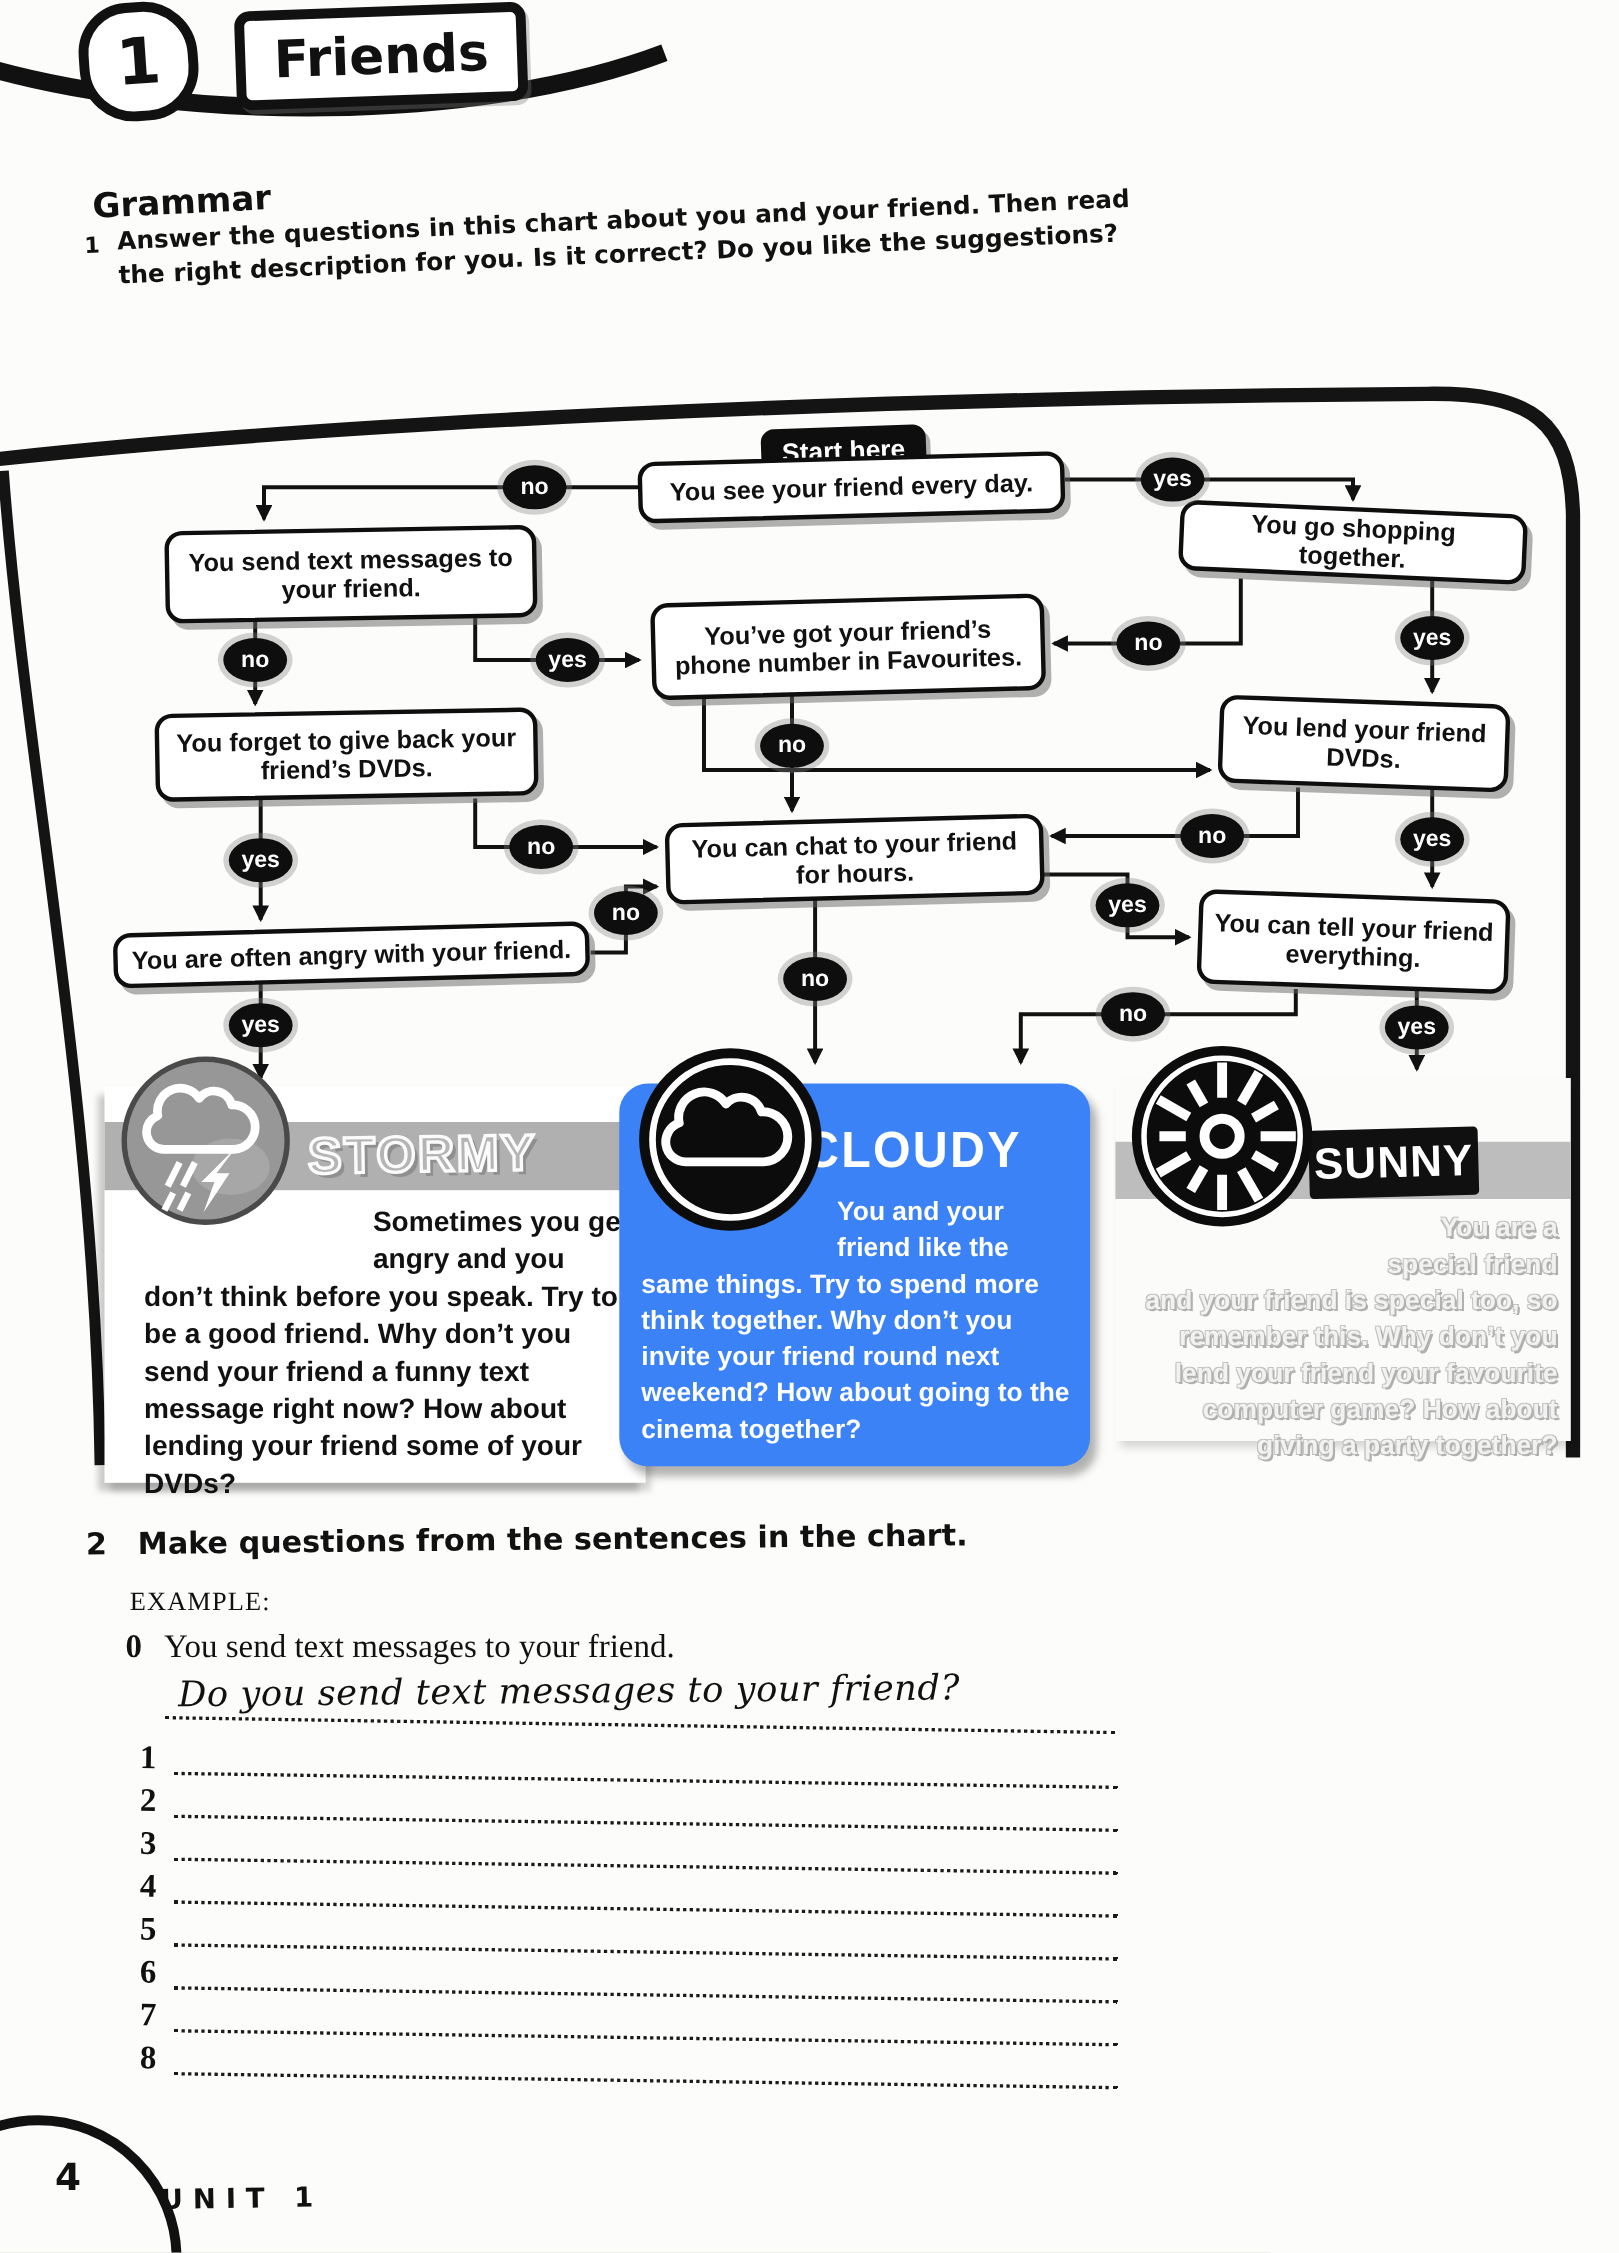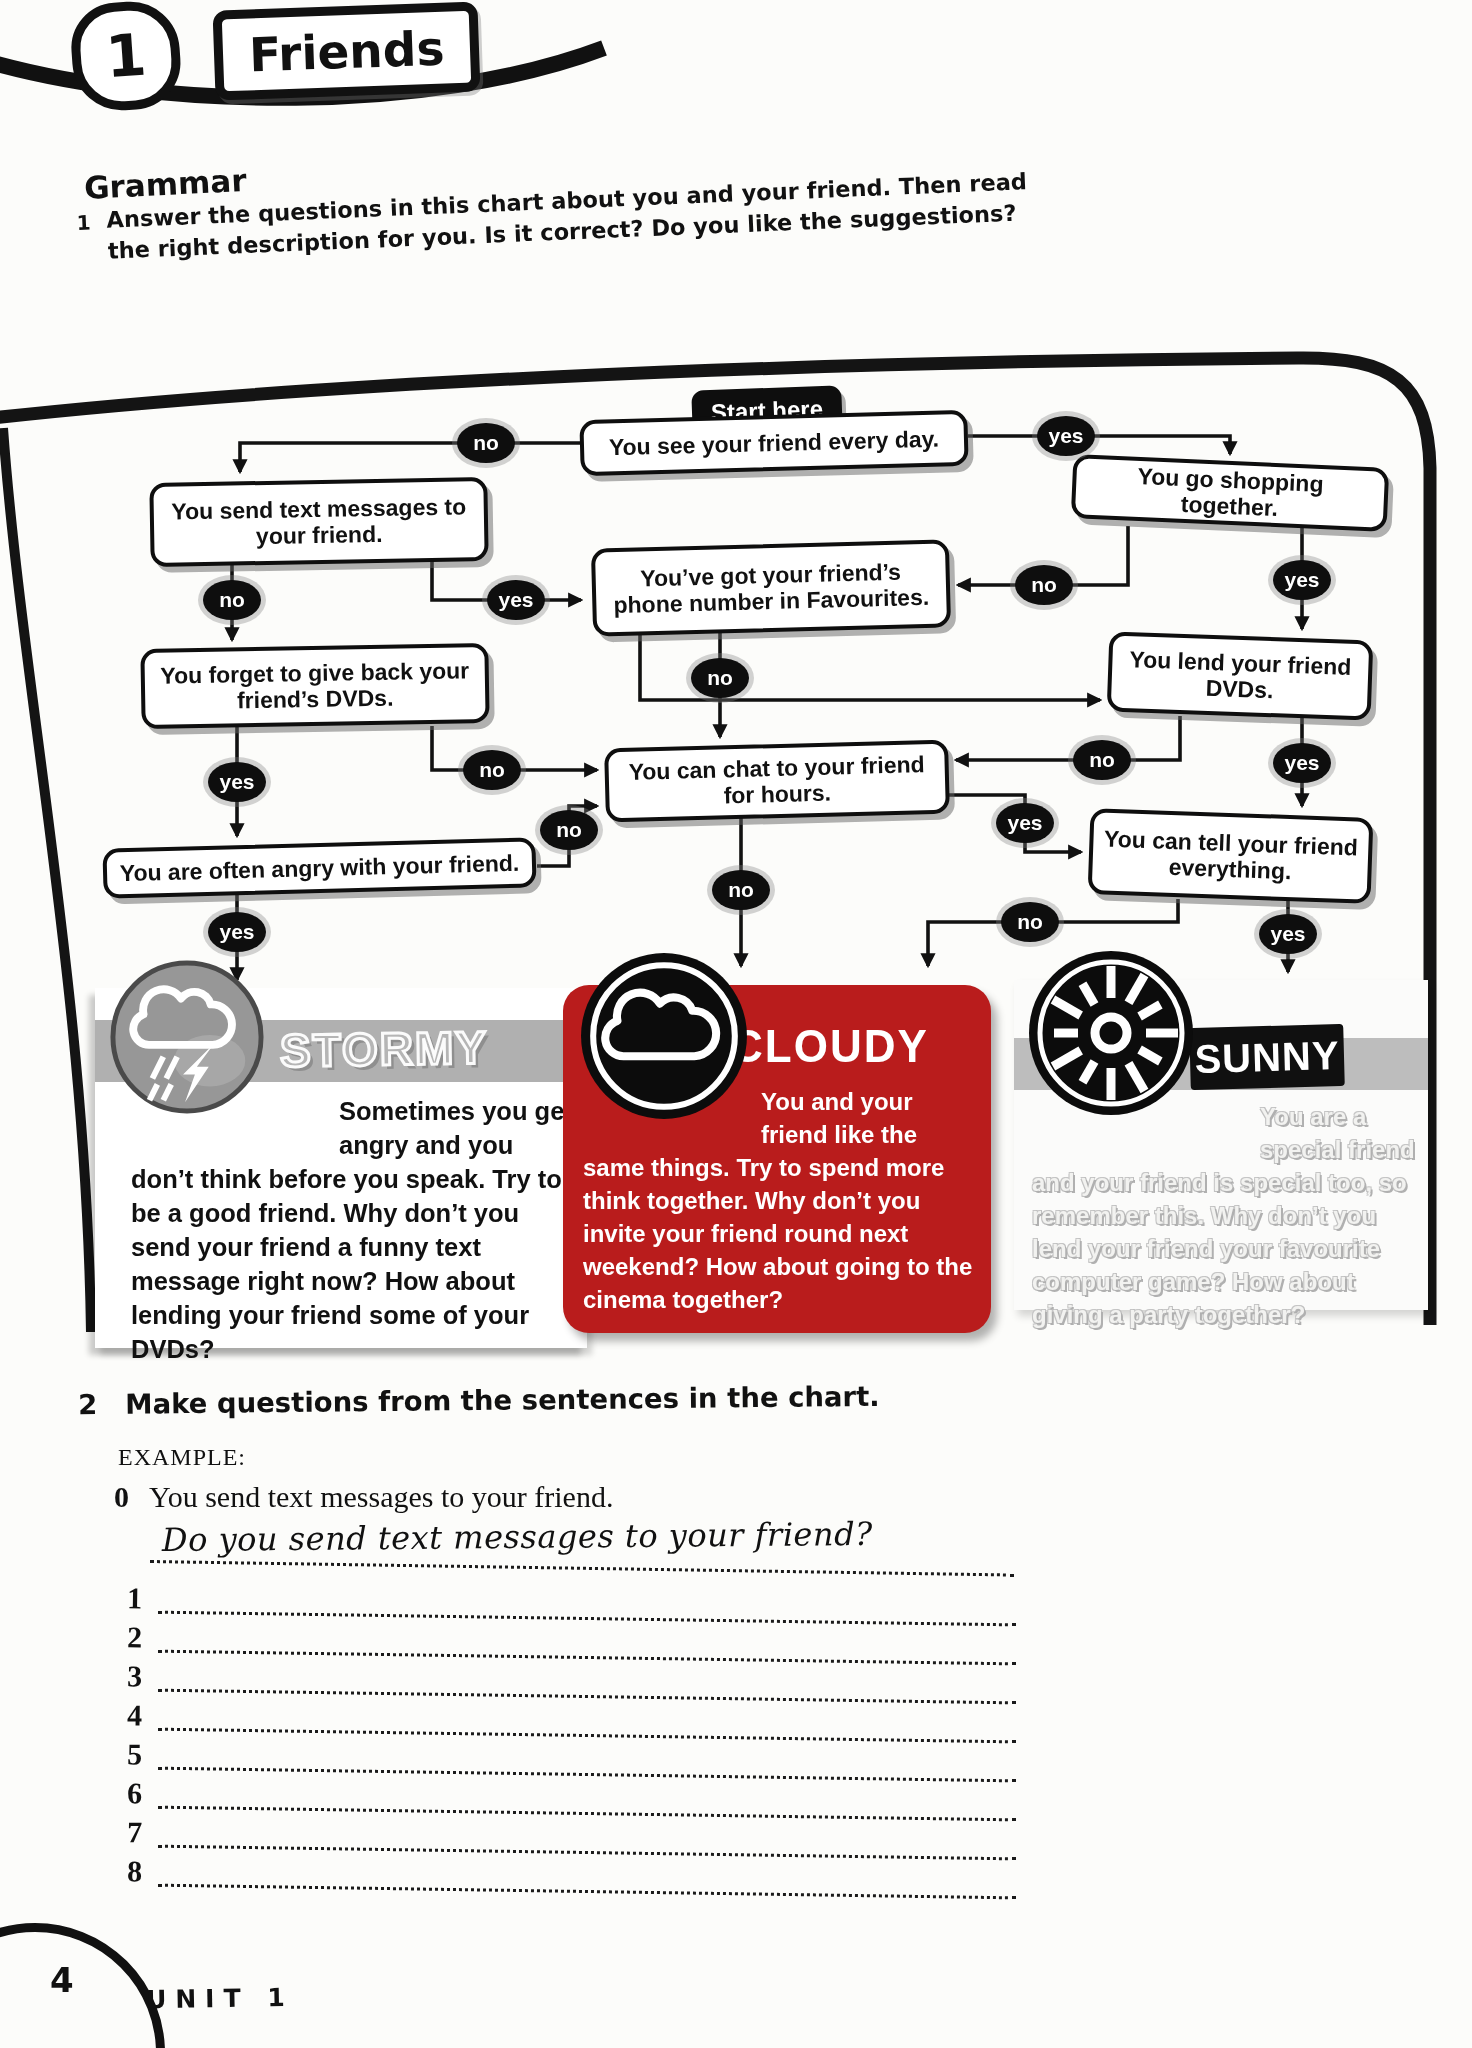--- a/index.html
+++ b/index.html
@@ -36,34 +36,34 @@
   
   .card{position:absolute;z-index:2;}
   .card-stormy{left:95px;top:988px;width:492px;height:360px;background:#fff;
       box-shadow:-6px 7px 6px rgba(0,0,0,.2),5px 7px 6px rgba(0,0,0,.16);}
   .banner-stormy{position:absolute;left:0;top:32px;width:100%;height:62px;background:#b0b0b0;}
   .title-stormy{position:absolute;left:185px;top:34px;font:bold 46px "Liberation Sans",sans-serif;letter-spacing:2px;
       color:#b5b5b5;-webkit-text-stroke:3px #fbfbfb;text-shadow:4px 4px 0 #8f8f8f;transform:rotate(-1deg);}
   .body-stormy{position:absolute;left:36px;top:106px;width:450px;font:bold 25.5px/34px "Liberation Sans",sans-serif;}
   .indent-stormy{float:left;width:208px;height:38px;}
 
-  .card-cloudy{left:563px;top:985px;width:428px;height:348px;background:#b91c1c;border-radius:26px;
+  .card-cloudy{left:563px;top:985px;width:428px;height:348px;background:#3b82f6;border-radius:26px;
       box-shadow:6px 8px 8px rgba(0,0,0,.3);}
   .title-cloudy{position:absolute;left:168px;top:36px;color:#fff;font:bold 44px "Liberation Sans",sans-serif;
       letter-spacing:2px;transform:scaleY(1.05);}
   .body-cloudy{position:absolute;left:20px;top:100px;width:392px;color:#fff;font:bold 24px/33px "Liberation Sans",sans-serif;}
   .indent-cloudy{float:left;width:178px;height:38px;}
 
   .card-sunny{left:1014px;top:980px;width:414px;height:330px;background:#fbfbfa;box-shadow:4px 6px 8px rgba(0,0,0,.16);}
   .band-sunny{position:absolute;left:0;top:58px;width:100%;height:52px;background:#bdbdbd;}
   .titlebox-sunny{position:absolute;left:176px;top:46px;width:154px;height:62px;background:#101010;border-radius:4px;
       display:flex;align-items:center;justify-content:center;transform:rotate(-1.5deg);}
   .title-sunny{color:#fff;font:bold 40px "Liberation Sans",sans-serif;letter-spacing:1px;}
   .body-sunny{position:absolute;left:18px;top:120px;width:384px;font:bold 24px/33px "Liberation Sans",sans-serif;
-      color:#f2f2f0;text-shadow:2px 2px 0 #b0b0b0,-1px -1px 0 #c6c6c6,1px -1px 0 #c0c0c0,-1px 1px 0 #c0c0c0;}
+      color:#f2f2f0;text-shadow:2px 2px 0 #b0b0b0,-1px -1px 0 #c6c6c6,1px -1px 0 #c0c0c0,-1px 1px 0 #c0c0c0;text-align:right;}
   .indent-sunny{float:left;width:228px;height:38px;}
 
   .panel-icon{position:absolute;z-index:5;}
   .icon-stormy{left:108px;top:958px;width:158px;height:158px;}
   .icon-cloudy{left:578px;top:950px;width:172px;height:172px;}
   .icon-sunny{left:1026px;top:948px;width:170px;height:170px;}
 
   
   .ex2-head{position:absolute;left:78px;top:1384px;display:flex;gap:28px;font:bold 27.5px "DejaVu Sans",sans-serif;
       transform:rotate(-.6deg);}

